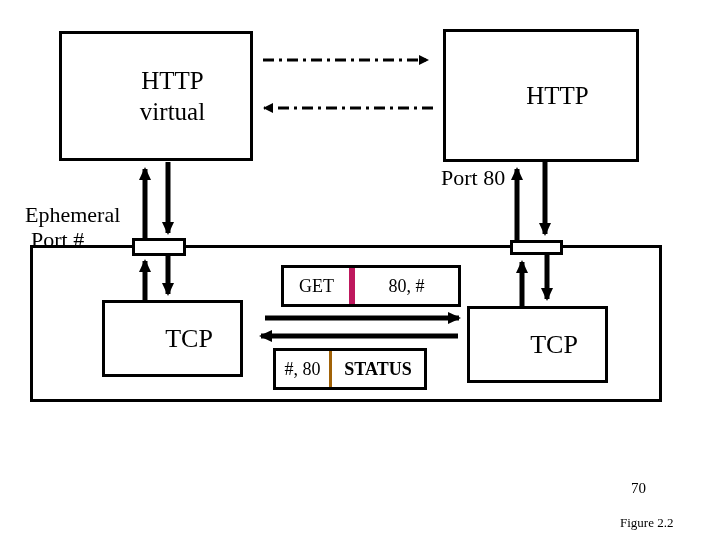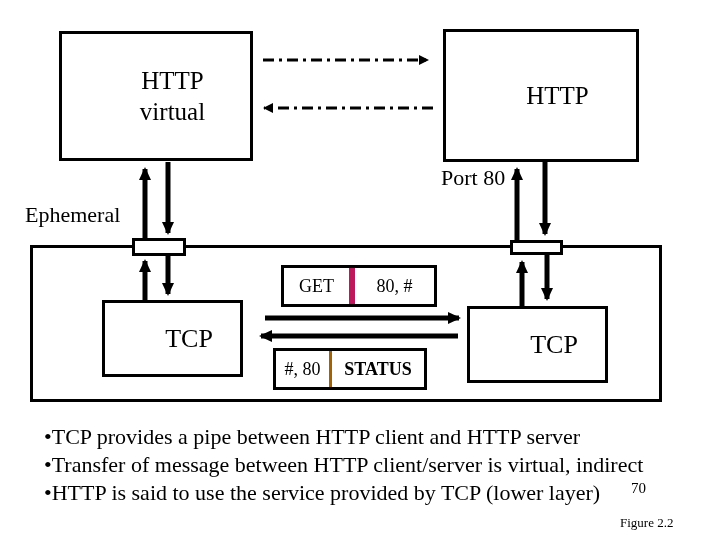--- a/index.html
+++ b/index.html
@@ -41,21 +41,21 @@
   .port-left  { left: 132px; top: 238px; width: 54px; height: 18px; }
   .port-right { left: 510px; top: 240px; width: 53px; height: 15px; }
   .msg-box {
     position: absolute;
     border: 3px solid #000000;
     background: #ffffff;
     display: flex;
     z-index: 2;
     font-size: 18px;
   }
-  .req-box  { left: 281px; top: 265px; width: 156px; height: 42px; }
+  .req-box  { left: 281px; top: 265px; width: 180px; height: 42px; }
   .res-box  { left: 273px; top: 348px; width: 154px; height: 42px; }
   .msg-cell {
     display: flex;
     align-items: center;
     justify-content: center;
     white-space: nowrap;
   }
   .req-box .cell-a { width: 65px; }
   .req-box .cell-b { flex: 1; border-left: 6px solid #be185d; }
   .res-box .cell-a { width: 53px; }
@@ -115,20 +115,21 @@
   </div>
 
   <div class="box server-box">
     <div class="big-label">
       <div>HTTP</div>
     </div>
   </div>
 
   <div class="side-label eph-label">
     <div>Ephemeral</div>
+    <div class="eph-line2">Port #</div>
   </div>
 
   <div class="side-label p80-label">Port 80</div>
 
   <div class="box outer-box"></div>
 
   <div class="port-box port-left"></div>
   <div class="port-box port-right"></div>
 
   <div class="box tcp-left">
@@ -170,22 +171,17 @@
     <line x1="517" y1="240" x2="517" y2="169" stroke="#000000" stroke-width="5" marker-end="url(#ah)"></line>
     <line x1="545" y1="162" x2="545" y2="234" stroke="#000000" stroke-width="5" marker-end="url(#ah)"></line>
 
     <line x1="522" y1="306" x2="522" y2="262" stroke="#000000" stroke-width="5" marker-end="url(#ah)"></line>
     <line x1="547" y1="255" x2="547" y2="299" stroke="#000000" stroke-width="5" marker-end="url(#ah)"></line>
 
     <line x1="265" y1="318" x2="459" y2="318" stroke="#000000" stroke-width="5" marker-end="url(#ah)"></line>
     <line x1="458" y1="336" x2="261" y2="336" stroke="#000000" stroke-width="5" marker-end="url(#ah)"></line>
   </svg>
 
-  <div class="notes">
-    <div class="note-line">•TCP provides a pipe between HTTP client and HTTP server</div>
-    <div class="note-line">•Transfer of message between HTTP client/server is virtual, indirect</div>
-    <div class="note-line">•HTTP is said to use the service provided by TCP (lower layer)</div>
-  </div>
 
   <div class="page-number">70</div>
   <div class="figure-caption">Figure 2.2</div>
 
 </div>
 
 </body></html>

